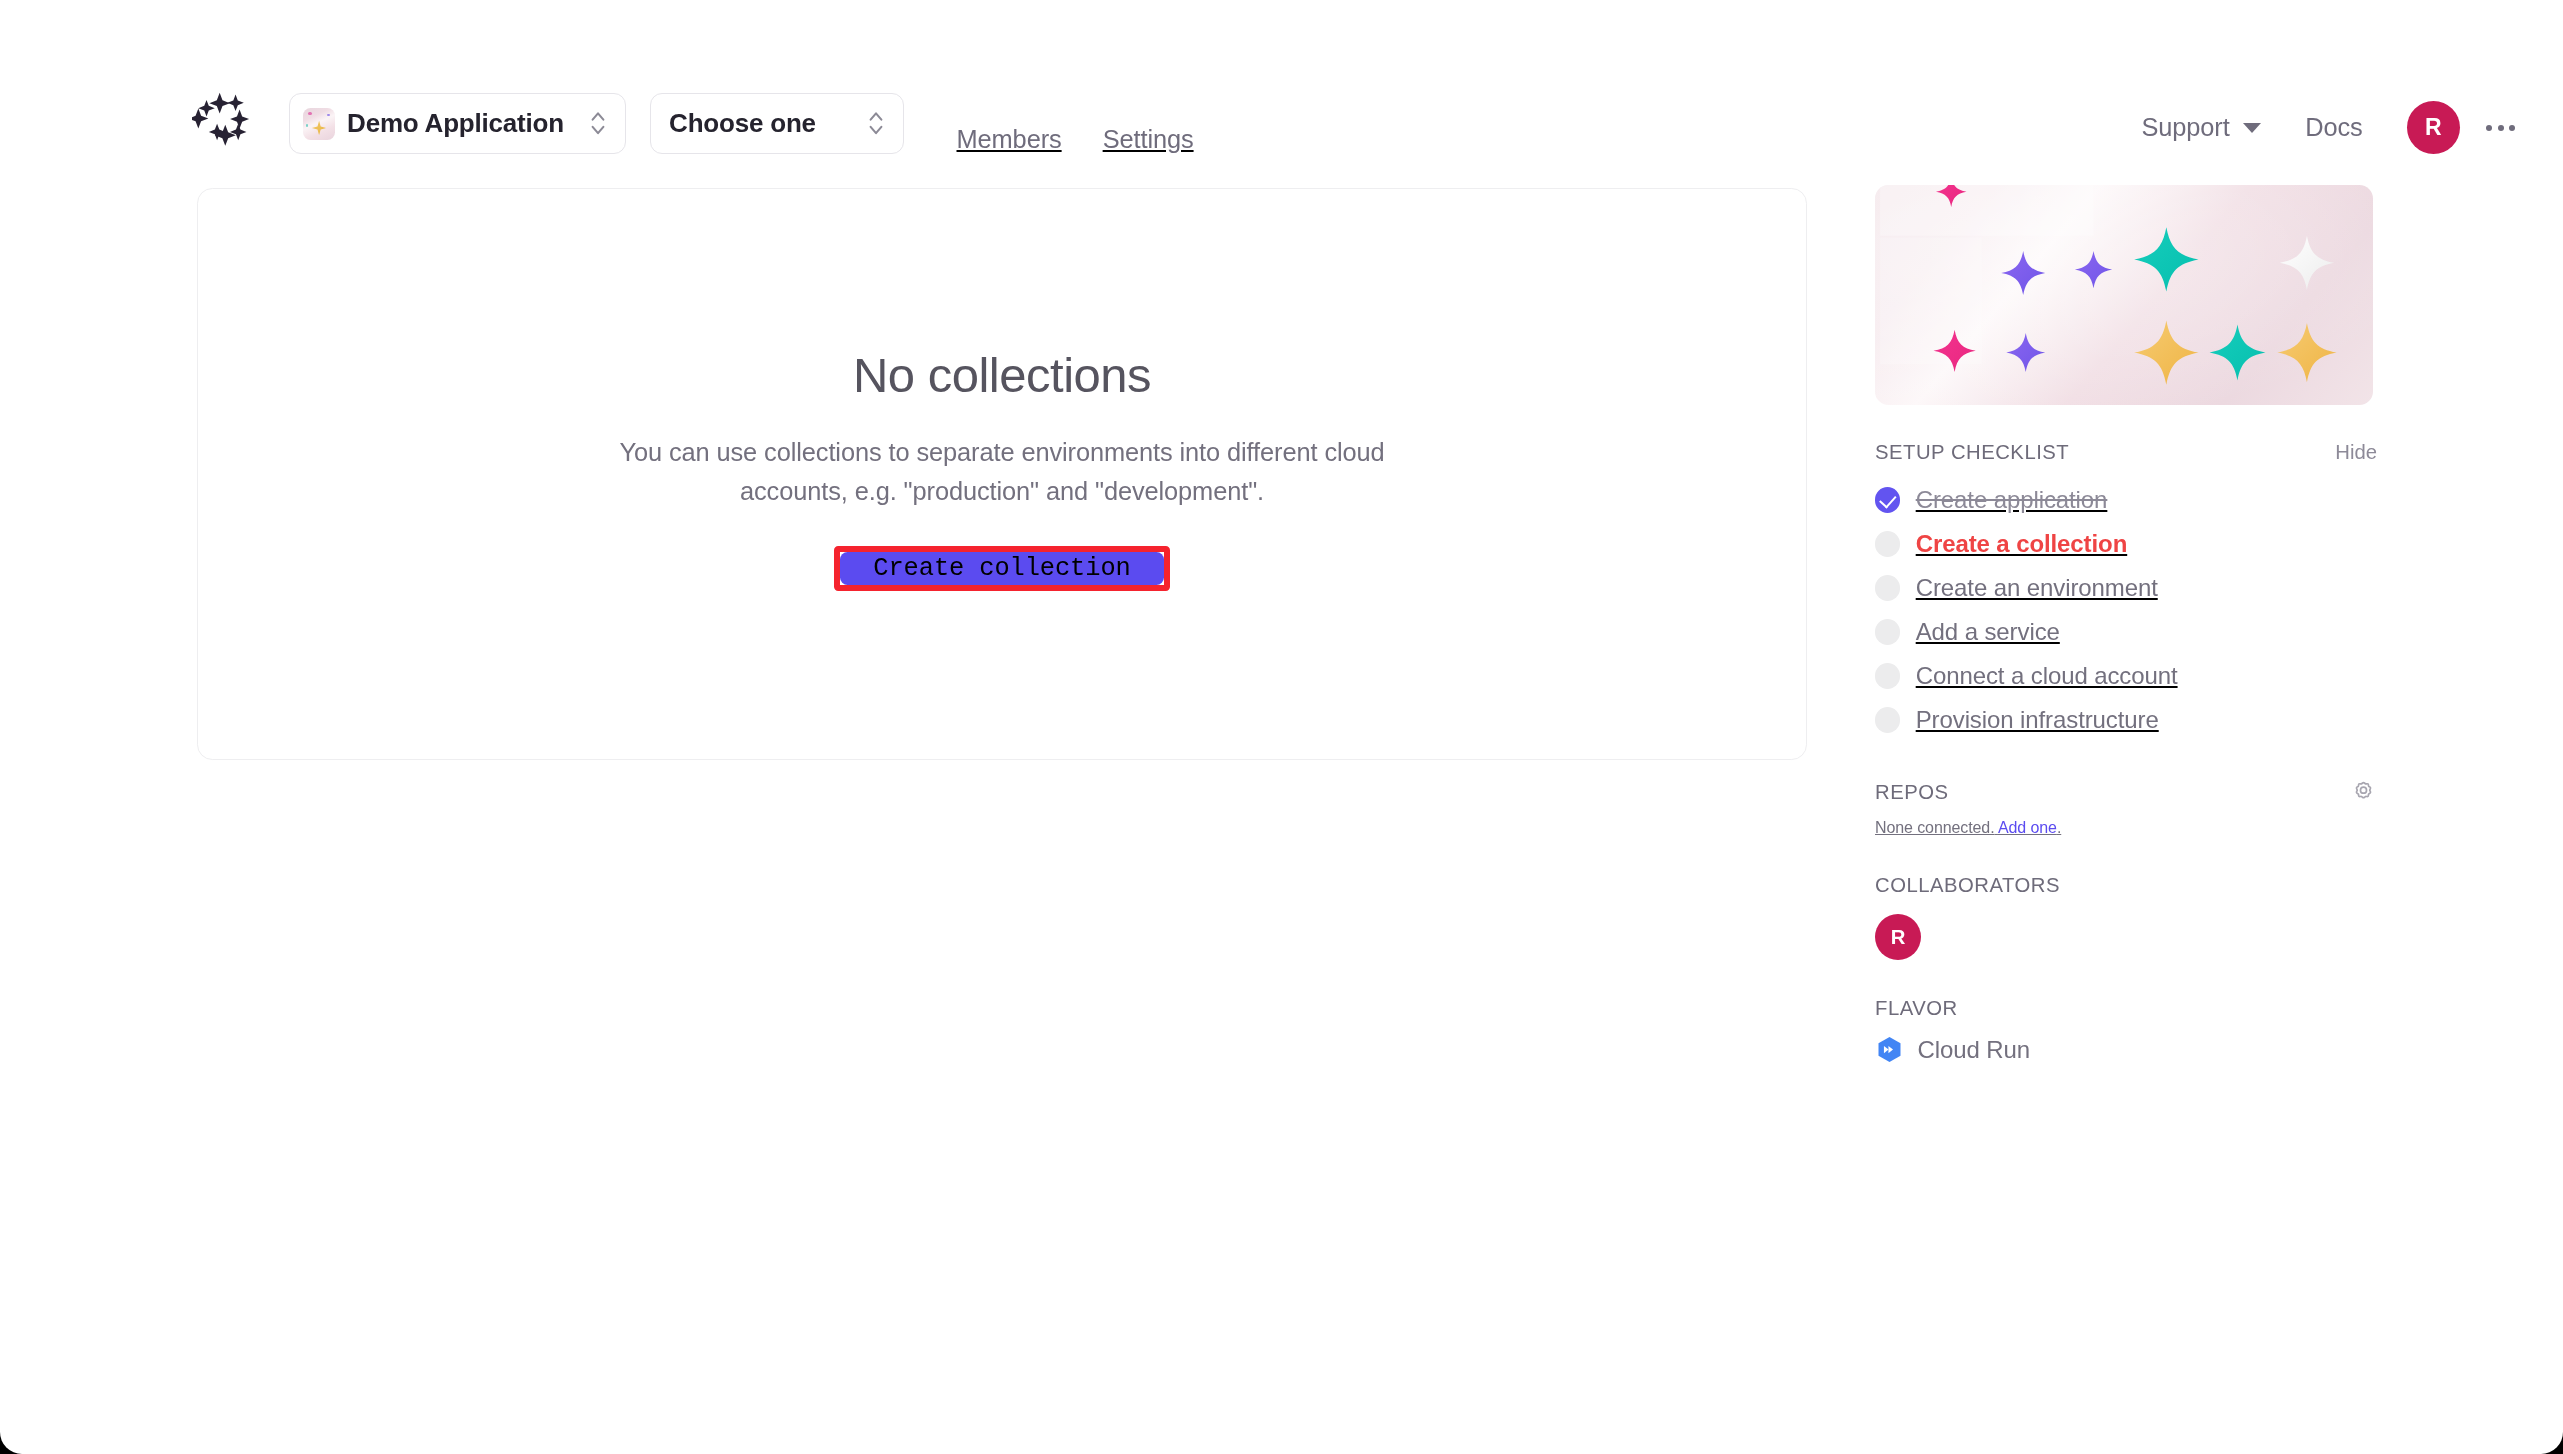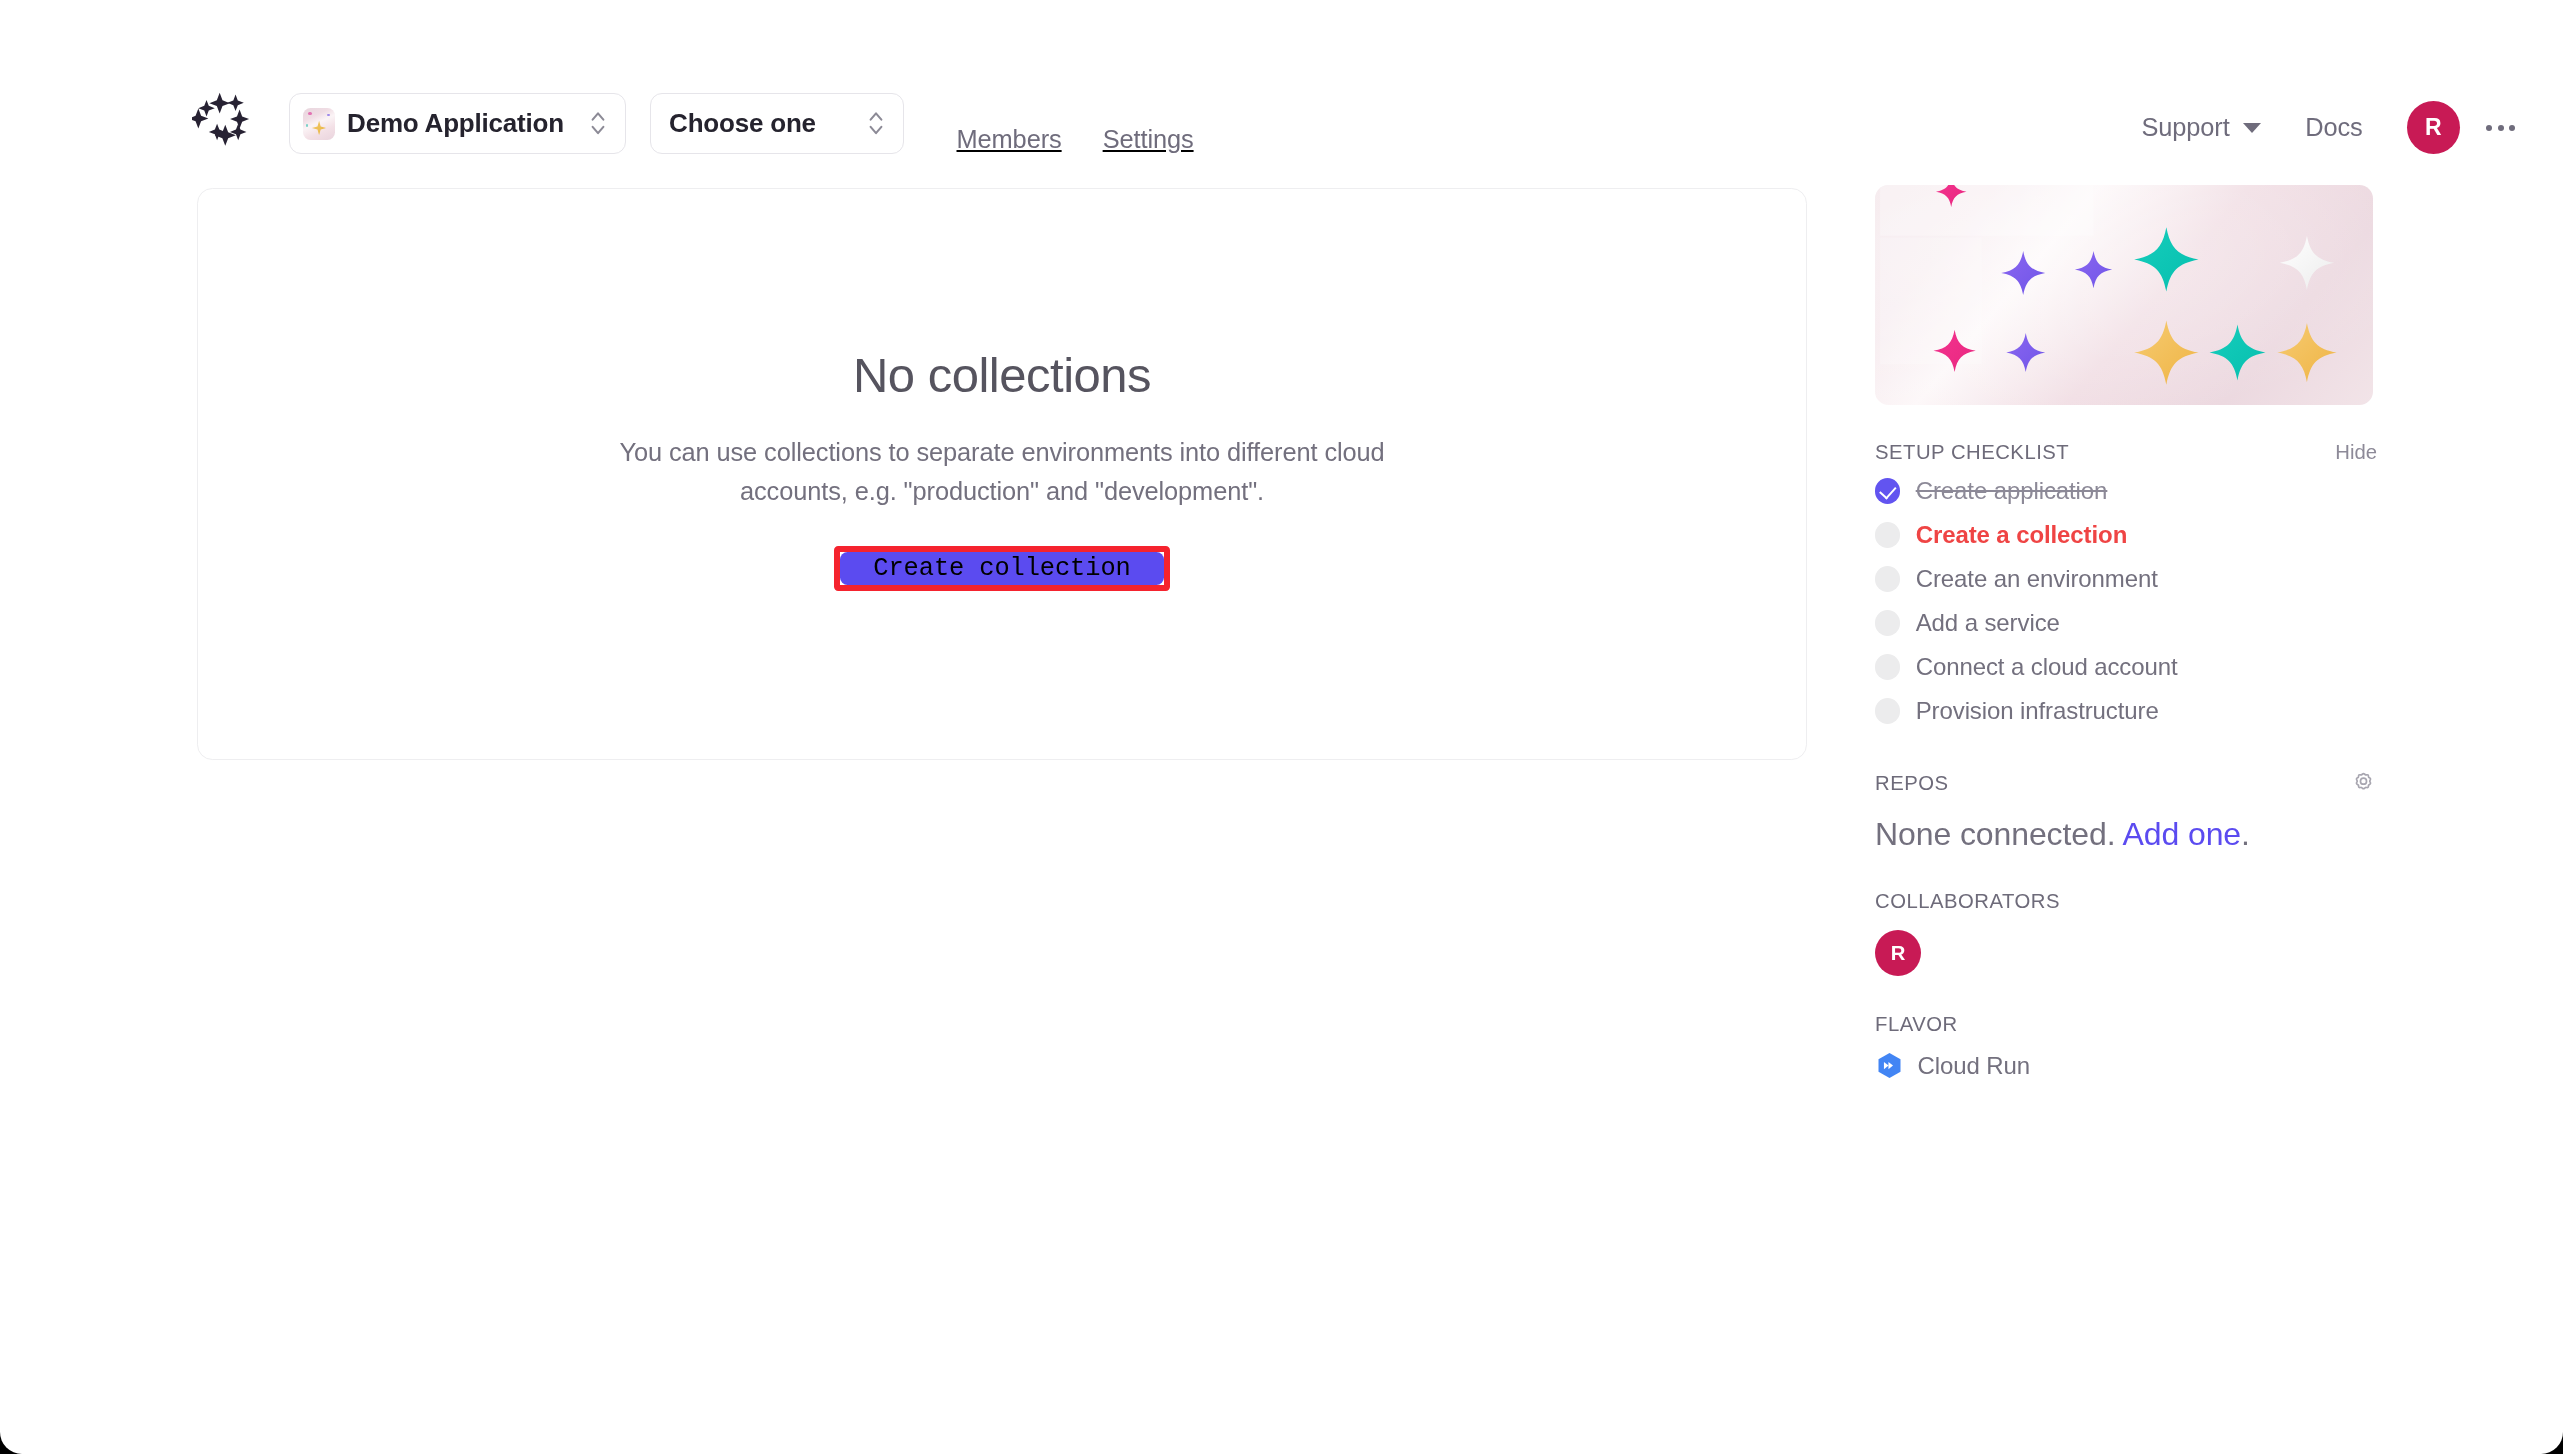--- a/index.html
+++ b/index.html
@@ -279,21 +279,21 @@
     letter-spacing: 0.5px;
     color: #6e6b7a;
     text-transform: uppercase;
   }
   .sec-action {
     font-size: 20.3px;
     color: #8d8a98;
     cursor: pointer;
   }
 
-  .checklist { margin-top: 5px; }
+  .checklist { margin-top: 14px; text-decoration: underline; }
   .check-row {
     display: flex;
     align-items: center;
     gap: 15.3px;
     height: 44px;
     cursor: pointer;
   }
   .check-bullet {
     width: 25.4px; height: 25.4px;
     border-radius: 50%;
@@ -321,24 +321,25 @@
   .check-row.done .check-label {
     text-decoration: line-through;
     color: #8c8997;
   }
   .check-row.active .check-label {
     color: #ef4444;
     font-weight: 700;
   }
 
   .repo-line {
-    margin-top: 19px;
-    font-size: 32px;
+    margin-top: 13px;
+    font-size: 16px;
     color: #73707e;
     letter-spacing: -0.1px;
+    text-decoration: underline;
   }
   .repo-link {
     color: #5b4bf0;
     cursor: pointer;
   }
   .gear-icon { width: 27px; height: 27px; cursor: pointer; display:block; }
 
   .collab-row { margin-top: 17px; display: flex; gap: 12px; }
   .collab-avatar {
     width: 46px; height: 46px;

